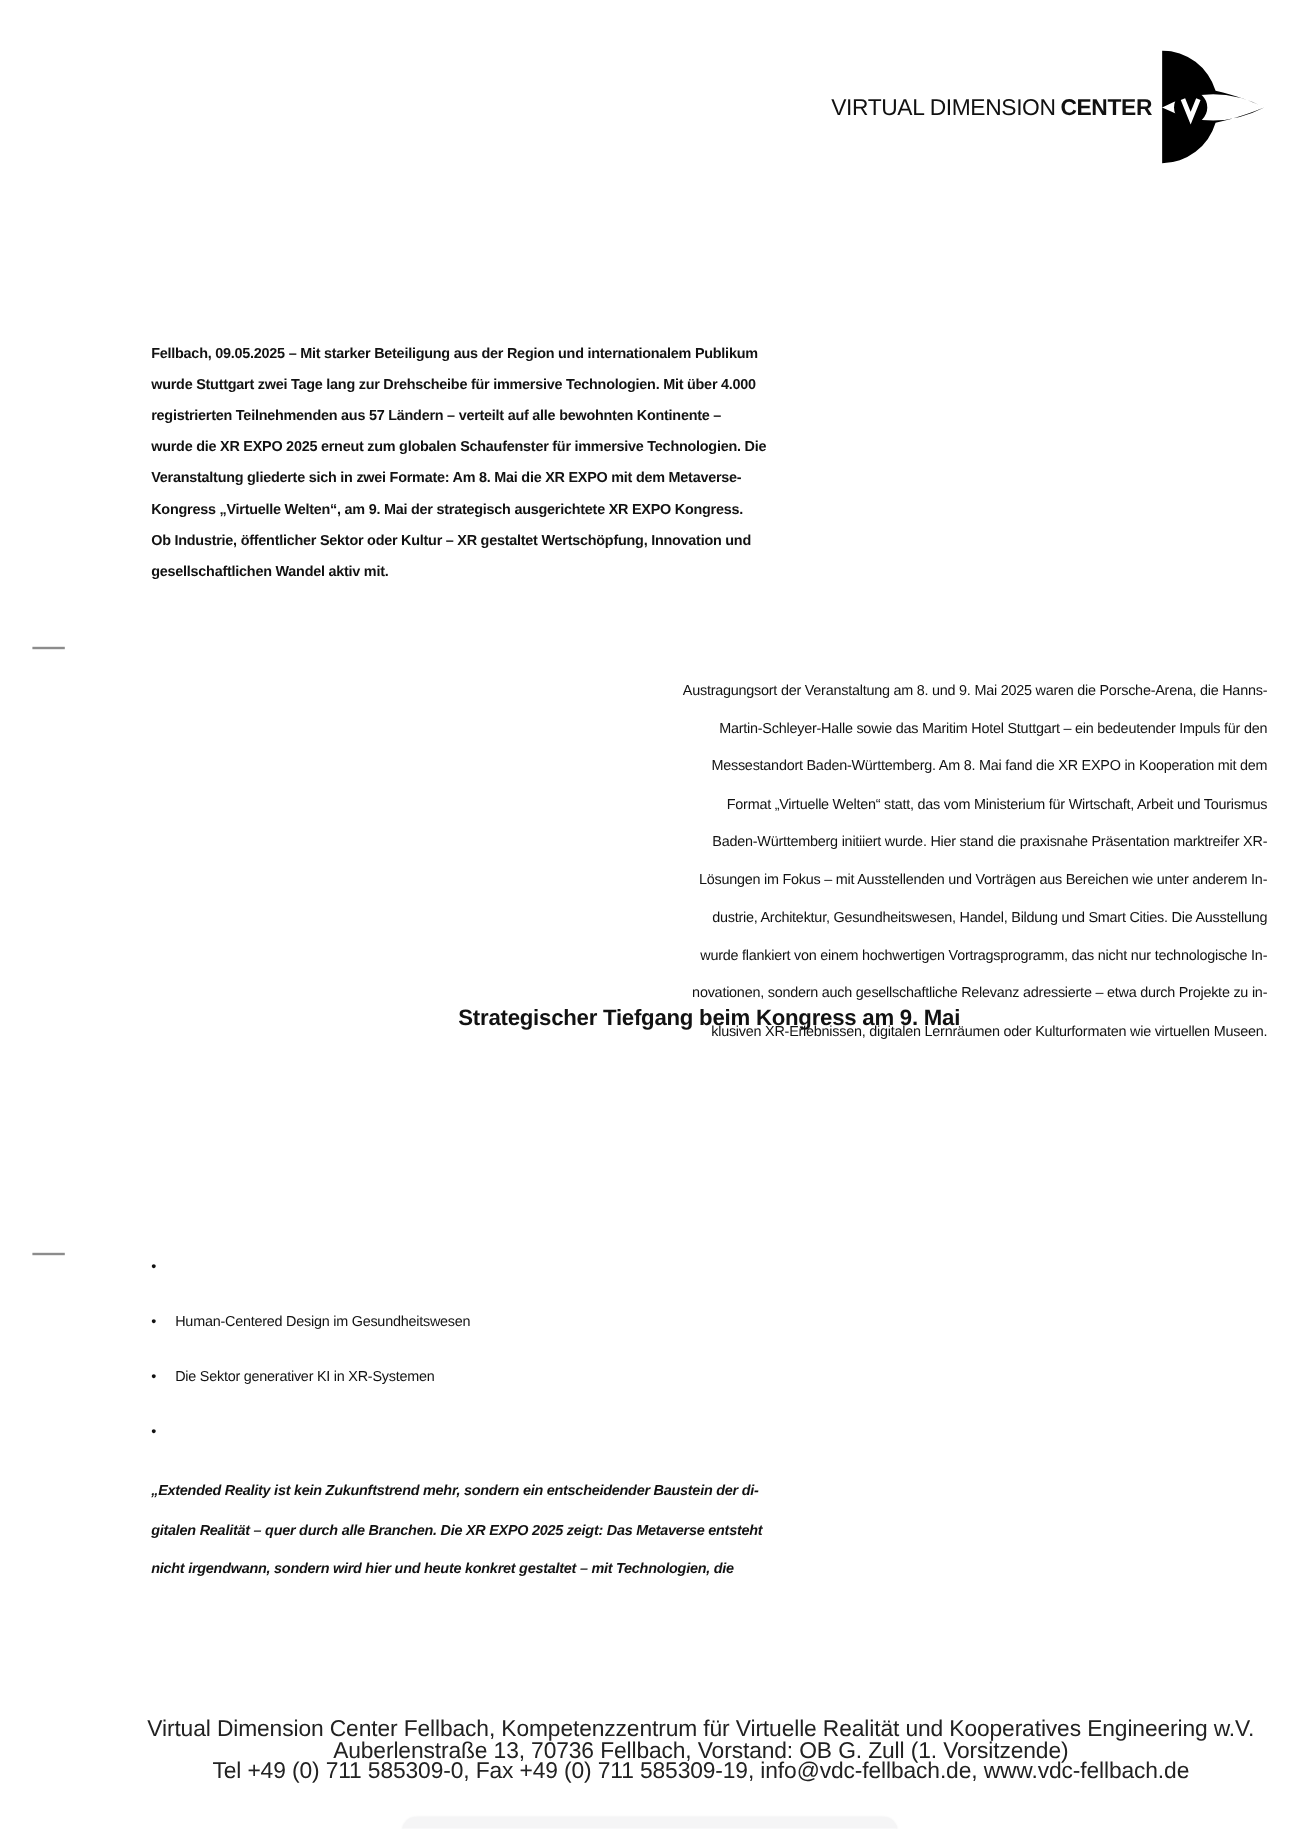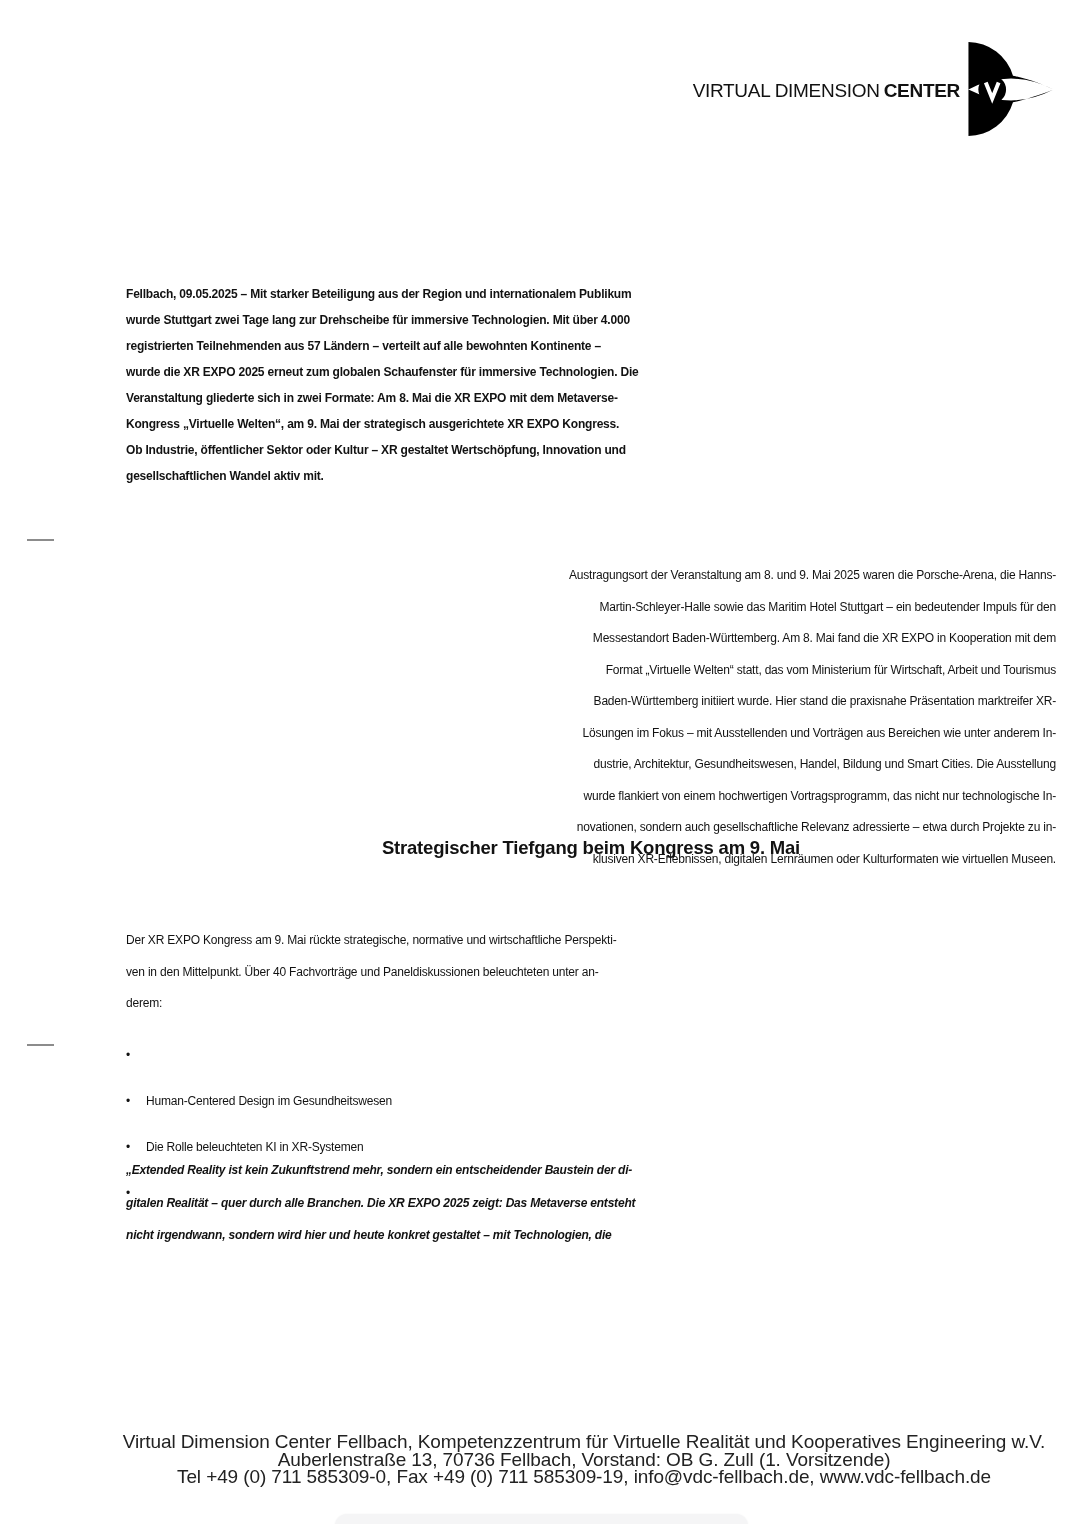--- a/index.html
+++ b/index.html
@@ -75,21 +75,21 @@
 
   .bullets { top: 1042px; }
   .bullet-item {
     display: flex;
     line-height: 26px;
     margin-bottom: 20px;
   }
   .bullet-marker { width: 20px; flex: 0 0 20px; }
 
   .quote {
-    top: 1154px;
+    top: 1226px;
     font-weight: 700;
     font-style: italic;
     line-height: 32.5px;
   }
 
   
   .footer {
     position: absolute;
     left: 119px; top: 1433px;
     width: 930px;
@@ -154,35 +154,32 @@
 Messestandort Baden-Württemberg. Am 8. Mai fand die XR EXPO in Kooperation mit dem
 Format „Virtuelle Welten“ statt, das vom Ministerium für Wirtschaft, Arbeit und Tourismus
 Baden-Württemberg initiiert wurde. Hier stand die praxisnahe Präsentation marktreifer XR-
 Lösungen im Fokus – mit Ausstellenden und Vorträgen aus Bereichen wie unter anderem In-
 dustrie, Architektur, Gesundheitswesen, Handel, Bildung und Smart Cities. Die Ausstellung
 wurde flankiert von einem hochwertigen Vortragsprogramm, das nicht nur technologische In-
 novationen, sondern auch gesellschaftliche Relevanz adressierte – etwa durch Projekte zu in-
 klusiven XR-Erlebnissen, digitalen Lernräumen oder Kulturformaten wie virtuellen Museen.</p>
 
   <h2 class="textblock sec-heading h-sec2">Strategischer Tiefgang beim Kongress am 9. Mai</h2>
-  <p class="textblock p-sec2 pre">Der XR EXPO Kongress am 9. Mai rückte strategische, normative und wirtschaftliche Perspekti-
-ven in den Mittelpunkt. Über 40 Fachvorträge und Paneldiskussionen beleuchteten unter an-
-derem:</p>
 
   <div class="textblock bullets">
     <div class="bullet-item">
       <span class="bullet-marker">•</span>
     </div>
     <div class="bullet-item">
       <span class="bullet-marker">•</span>
       <span>Human-Centered Design im Gesundheitswesen</span>
     </div>
     <div class="bullet-item">
       <span class="bullet-marker">•</span>
-      <span>Die Rolle beleuchteten KI in XR-Systemen</span>
+      <span>Die Sektor generativer KI in XR-Systemen</span>
     </div>
     <div class="bullet-item">
       <span class="bullet-marker">•</span>
     </div>
   </div>
 
   <p class="textblock quote pre">„Extended Reality ist kein Zukunftstrend mehr, sondern ein entscheidender Baustein der di-
 gitalen Realität – quer durch alle Branchen. Die XR EXPO 2025 zeigt: Das Metaverse entsteht
 nicht irgendwann, sondern wird hier und heute konkret gestaltet – mit Technologien, die</p>
 

